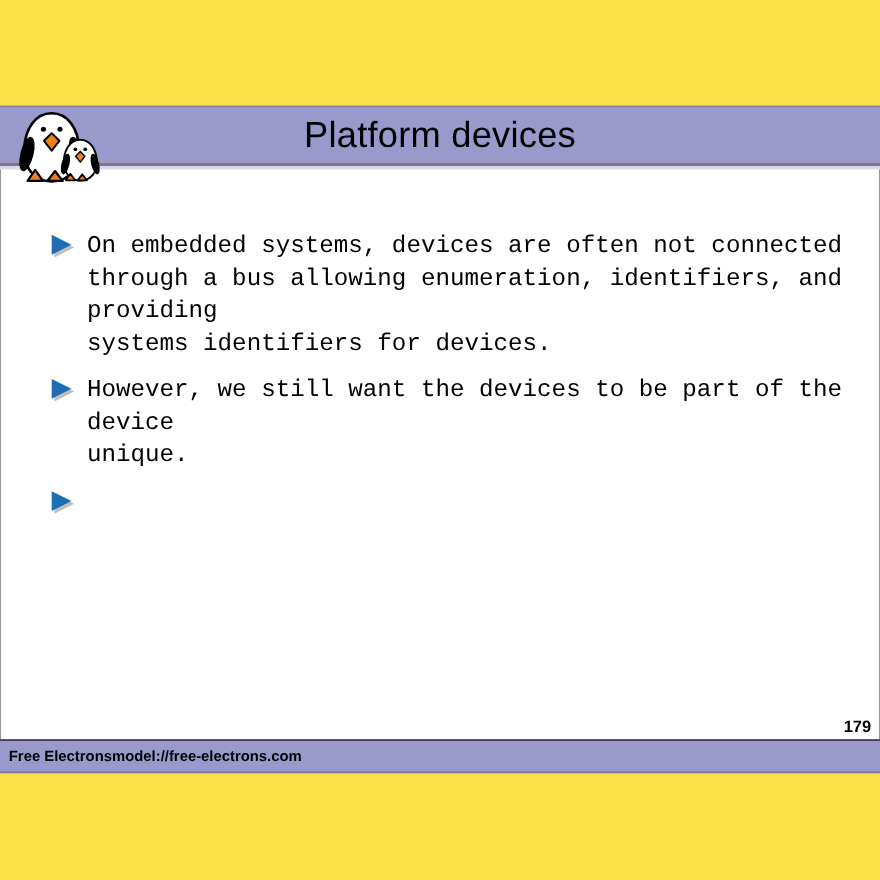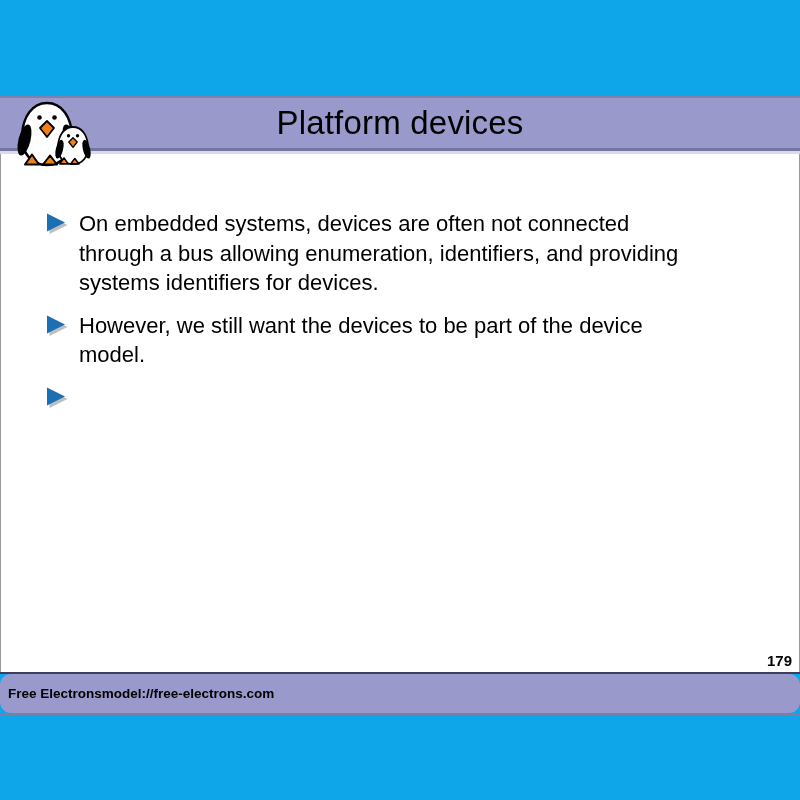--- a/index.html
+++ b/index.html
@@ -3,21 +3,21 @@
 <meta charset="utf-8">
 <style>
   html, body { margin: 0; padding: 0; }
   body {
     width: 800px; height: 800px;
     background: #ffffff;
     font-family: "Liberation Sans", sans-serif;
     color: #000;
     overflow: hidden;
   }
-  .page { position: absolute; top: 0; left: 0; width: 800px; height: 800px; background: #0ea5e9; }
+  .page { position: absolute; top: 0; left: 0; width: 800px; height: 800px; background: #fde047; }
 
   
   .header { position: absolute; left: 0; top: 96px; width: 800px; }
   .header-top-edge   { height: 2px; background: #8080ad; }
   .header-bar {
     height: 50px; background: #9999cc;
     display: flex; align-items: center; justify-content: center;
   }
   .header-edge-dark  { height: 3px; background: #75759e; }
   .header-edge-light { height: 3px; background: #d9d9ef; }
@@ -28,42 +28,41 @@
 
   
   .penguins { position: absolute; left: 2px; top: 98px; width: 110px; height: 72px; z-index: 5; }
 
   
   .content {
     position: absolute; left: 0; top: 154px; width: 800px; height: 518px;
     background: #fff; box-sizing: border-box;
     border-left: 1px solid #9a9a9a; border-right: 1px solid #9a9a9a;
   }
-  ul.bullets { list-style: none; margin: 0; padding: 55px 0 0 44px; }
+  ul.bullets { list-style: none; margin: 0; padding: 55px 0 0 44px; font-family: Liberation Mono, monospace; }
   li.bullet-item { display: flex; align-items: flex-start; margin: 0 0 13px 0; }
   .tri { flex: 0 0 auto; width: 24px; height: 24px; margin: 2px 10px 0 0; }
   .btext { margin: 0; font-size: 22px; line-height: 29.5px; max-width: 700px; }
   .ln { display: block; }
   .btext em { font-style: italic; }
 
   .page-number {
     position: absolute; right: 7px; bottom: 3px;
     font-size: 15px; font-weight: bold;
   }
 
   
   .footer { position: absolute; left: 0; top: 672px; width: 800px; }
   .footer-top-edge    { height: 2px; background: #3e3e5c; }
   .footer-bar {
-    height: 39px; background: #9999cc;
+    height: 27px; background: #9999cc;
     display: flex; align-items: center;
     padding-left: 8px; box-sizing: border-box;
     white-space: nowrap; overflow: hidden;
     font-size: 13.5px;
-    border-radius: 11px;
   }
   .footer-bottom-edge { height: 2px; background: #7d7da8; }
   .footer-bar b { font-weight: bold; }
 </style>
 </head>
 <body>
 
 <div class="page">
 
   <div class="header">
@@ -115,21 +114,21 @@
         </p>
       </li>
 
       <li class="bullet-item">
         <svg class="tri" viewBox="0 0 24 24">
           <polygon points="4.5,5 22.5,14 4.5,23" fill="#a9a9a9" opacity="0.75"></polygon>
           <polygon points="2,2.5 20,11.5 2,20.5" fill="#1d6fb4"></polygon>
         </svg>
         <p class="btext">
           <span class="ln">However, we still want the devices to be part of the device</span>
-          <span class="ln">model.</span>
+          <span class="ln">unique.</span>
         </p>
       </li>
 
 
       <li class="bullet-item">
         <svg class="tri" viewBox="0 0 24 24">
           <polygon points="4.5,5 22.5,14 4.5,23" fill="#a9a9a9" opacity="0.75"></polygon>
           <polygon points="2,2.5 20,11.5 2,20.5" fill="#1d6fb4"></polygon>
         </svg>
       </li>

